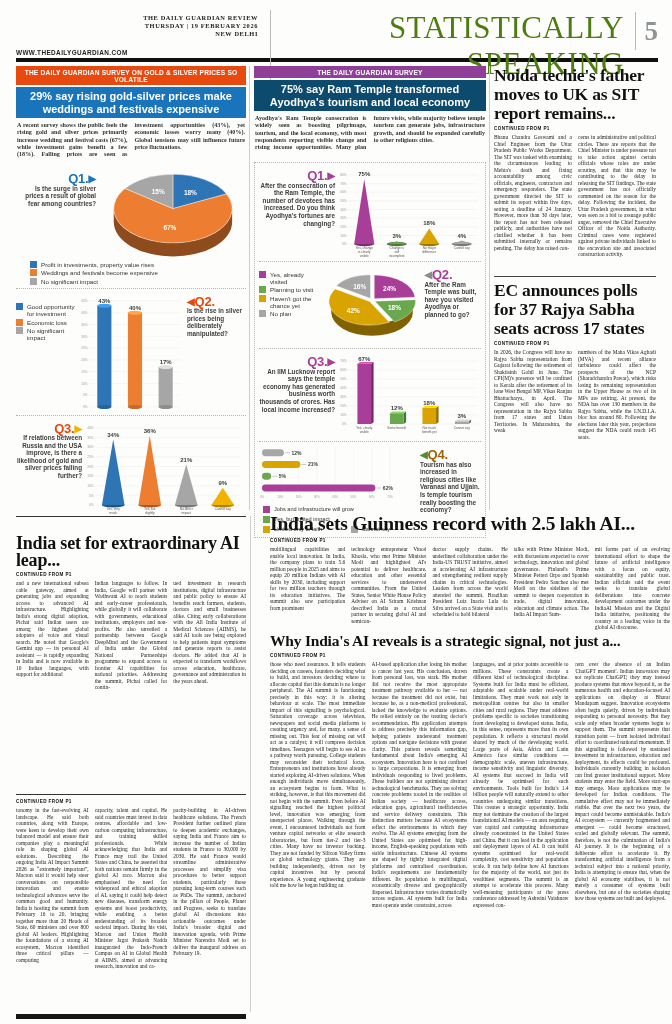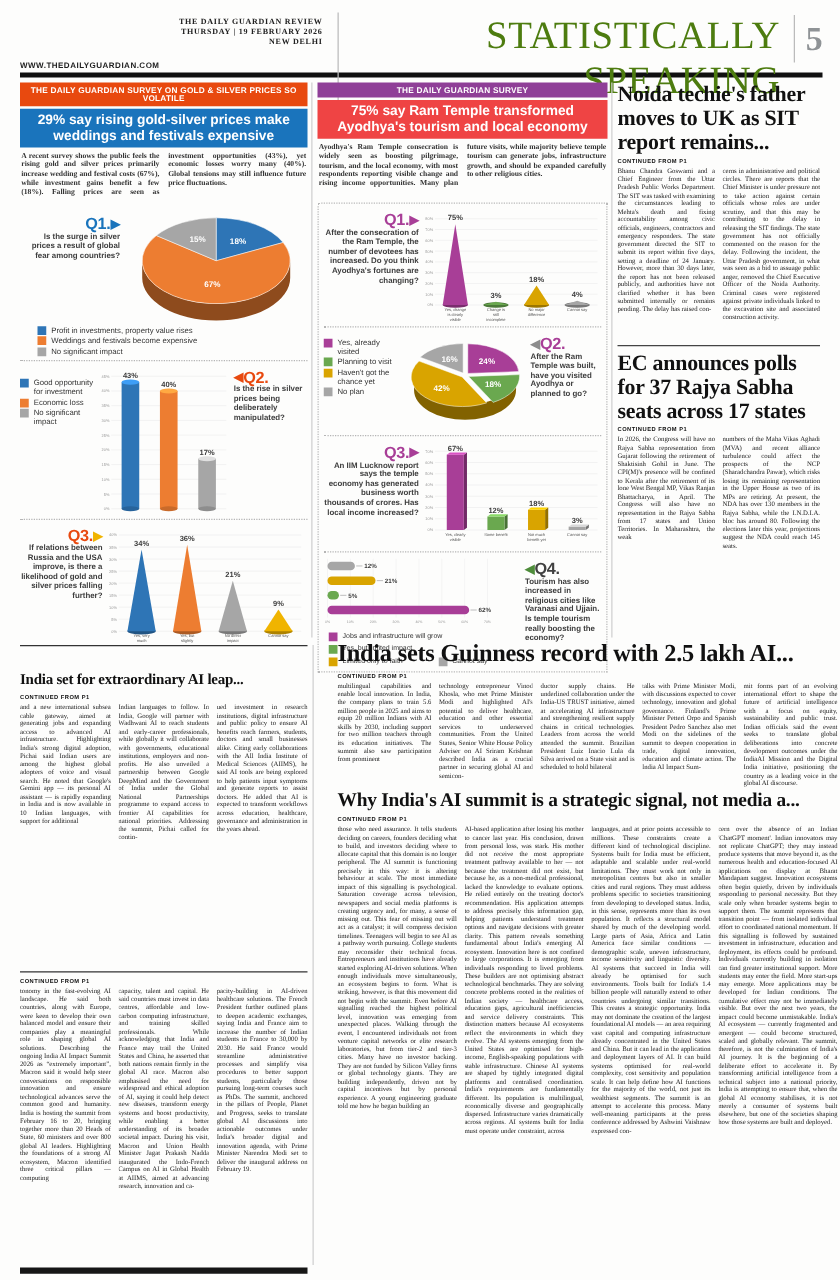--- a/index.html
+++ b/index.html
@@ -17,21 +17,21 @@
           border-left:1px solid #bbb;padding-left:9px;line-height:38px;}
   
   .vrule{position:absolute;width:1px;background:#cfcfcf;}
   
   .panel{position:absolute;top:66px;font-family:"Liberation Sans",sans-serif;}
   .kicker-bar{color:#fff;font-weight:700;font-size:6.6px;text-align:center;padding:2.5px 2px;letter-spacing:.2px;}
   .bar-gold{background:#e8490f;}
   .bar-ram{background:#8f3f97;}
   .head-bar{color:#fff;font-weight:700;font-size:11px;line-height:12.5px;text-align:center;padding:3px 4px;margin-top:2px;}
   .head-gold{background:#1a74bc;}
-  .head-ram{background:#ef4444;}
+  .head-ram{background:#0c4a6e;}
   .s-intro{font-family:"Liberation Serif",serif;font-size:6.1px;line-height:7.3px;text-align:justify;
            font-weight:700;color:#333;columns:2;column-gap:7px;margin:4px 1px 3px 1px;height:44px;overflow:hidden;}
   .qrow{display:flex;align-items:flex-start;}
   .qside{font-weight:700;font-size:6.3px;line-height:7.6px;color:#3d3d3d;padding-top:6px;}
   .qside.r{text-align:right;}
   .qhead{font-size:13px;font-weight:800;letter-spacing:-.2px;margin-bottom:2px;}
   .arr{font-size:10px;vertical-align:1px;}
   .sep{border-top:1px dotted #b5b5b5;margin:3px 0;}
   .legend{font-size:6.2px;color:#333;}
   .lg-row{display:flex;align-items:flex-start;margin:1.5px 0;}
@@ -45,21 +45,21 @@
   .art-head{font-family:"Liberation Serif",serif;font-weight:700;color:#111;letter-spacing:-.2px;}
   .cont{font-family:"Liberation Sans",sans-serif;font-weight:700;font-size:4.6px;letter-spacing:.4px;
         color:#111;margin:3px 0 3px 0;}
   .cols{display:flex;gap:6px;}
   .bodycol{flex:1;font-size:5.4px;line-height:6.5px;text-align:justify;color:#222;overflow:hidden;}
   .hrule{border-top:1px solid #444;margin:4px 0;}
   .news-right{position:absolute;left:494px;top:66px;width:162px;}
   .nh1{font-size:17.5px;line-height:19px;}
   .bottom-left{position:absolute;left:16px;top:512px;width:230px;}
   .bottom-right{position:absolute;left:270px;top:512px;width:400px;}
-  .bh1{font-size:12px;line-height:17px;margin-top:18px;}
+  .bh1{font-size:18px;line-height:17px;margin-top:18px;}
   .bh2{font-size:19.5px;line-height:22px;margin-top:1px;}
   .bh3{font-size:15.5px;line-height:18px;margin-top:2px;}
   .bottom-bar{position:absolute;left:16px;top:1014px;width:230px;height:5px;background:#161616;}
   svg text{font-family:"Liberation Sans",sans-serif;}
 </style>
 </head>
 <body>
 
 <div class="page">
 
@@ -405,21 +405,21 @@
                 <span class="sw" style="background: rgb(217, 164, 0);"></span>
                 <span>Limited only to faith</span>
               </div>
               <div class="lg-row">
                 <span class="sw" style="background: rgb(166, 166, 166);"></span>
                 <span>Cannot say</span>
               </div>
             </div>
         </div>
         <div class="qside" style="width:60px;padding-left:3px;">
-          <div class="qhead"><span class="arr" style="color: rgb(78, 140, 58);">◀</span><span style="color: #404040;">Q4.</span></div>
+          <div class="qhead"><span class="arr" style="color: rgb(78, 140, 58);">◀</span><span style="color: #a16207;">Q4.</span></div>
           <div>Tourism has also increased in religious cities like Varanasi and Ujjain. Is temple tourism really boosting the economy?</div>
         </div>
       </div>
     </div>
   </div>
 
   <div class="news-right">
     <div class="art-head nh1">Noida techie's father moves to UK as SIT report remains...</div>
     <div class="cont">CONTINUED FROM P1</div>
     <div class="cols" style="height:138px;">
@@ -456,21 +456,21 @@
   <div class="bottom-right">
     <div class="art-head bh2">India sets Guinness record with 2.5 lakh AI...</div>
     <div class="cont">CONTINUED FROM P1</div>
     <div class="cols" style="height:84px;">
       <div class="bodycol">multilingual capabilities and enable local innovation. In India, the company plans to train 5.6 million people in 2025 and aims to equip 20 million Indians with AI skills by 2030, including support for two million teachers through its education initiatives. The summit also saw participation from prominent</div>
       <div class="bodycol">technology entrepreneur Vinod Khosla, who met Prime Minister Modi and highlighted AI's potential to deliver healthcare, education and other essential services to underserved communities. From the United States, Senior White House Policy Adviser on AI Sriram Krishnan described India as a crucial partner in securing global AI and semicon-</div>
       <div class="bodycol">ductor supply chains. He underlined collaboration under the India-US TRUST initiative, aimed at accelerating AI infrastructure and strengthening resilient supply chains in critical technologies. Leaders from across the world attended the summit. Brazilian President Luiz Inacio Lula da Silva arrived on a State visit and is scheduled to hold bilateral</div>
       <div class="bodycol">talks with Prime Minister Modi, with discussions expected to cover technology, innovation and global governance. Finland's Prime Minister Petteri Orpo and Spanish President Pedro Sanchez also met Modi on the sidelines of the summit to deepen cooperation in trade, digital innovation, education and climate action. The India AI Impact Sum-</div>
       <div class="bodycol">mit forms part of an evolving international effort to shape the future of artificial intelligence with a focus on equity, sustainability and public trust. Indian officials said the event seeks to translate global deliberations into concrete development outcomes under the IndiaAI Mission and the Digital India initiative, positioning the country as a leading voice in the global AI discourse.</div>
     </div>
-    <div class="art-head bh3">Why India's AI summit is a strategic signal, not media a...</div>
+    <div class="art-head bh3">Why India's AI reveals is a strategic signal, not just a...</div>
     <div class="cont">CONTINUED FROM P1</div>
     <div class="cols" style="height:318px;">
       <div class="bodycol">those who need assurance. It tells students deciding on careers, founders deciding what to build, and investors deciding where to allocate capital that this domain is no longer peripheral. The AI summit is functioning precisely in this way: it is altering behaviour at scale. The most immediate impact of this signalling is psychological. Saturation coverage across television, newspapers and social media platforms is creating urgency and, for many, a sense of missing out. This fear of missing out will act as a catalyst; it will compress decision timelines. Teenagers will begin to see AI as a pathway worth pursuing. College students may reconsider their technical focus. Entrepreneurs and institutions have already started exploring AI-driven solutions. When enough individuals move simultaneously, an ecosystem begins to form. What is striking, however, is that this movement did not begin with the summit. Even before AI signalling reached the highest political level, innovation was emerging from unexpected places. Walking through the event, I encountered individuals not from venture capital networks or elite research laboratories, but from tier-2 and tier-3 cities. Many have no investor backing. They are not funded by Silicon Valley firms or global technology giants. They are building independently, driven not by capital incentives but by personal experience. A young engineering graduate told me how he began building an</div>
       <div class="bodycol">AI-based application after losing his mother to cancer last year. His conclusion, drawn from personal loss, was stark. His mother did not receive the most appropriate treatment pathway available to her — not because the treatment did not exist, but because he, as a non-medical professional, lacked the knowledge to evaluate options. He relied entirely on the treating doctor's recommendation. His application attempts to address precisely this information gap, helping patients understand treatment options and navigate decisions with greater clarity. This pattern reveals something fundamental about India's emerging AI ecosystem. Innovation here is not confined to large corporations. It is emerging from individuals responding to lived problems. These builders are not optimising abstract technological benchmarks. They are solving concrete problems rooted in the realities of Indian society — healthcare access, education gaps, agricultural inefficiencies and service delivery constraints. This distinction matters because AI ecosystems reflect the environments in which they evolve. The AI systems emerging from the United States are optimised for high-income, English-speaking populations with stable infrastructure. Chinese AI systems are shaped by tightly integrated digital platforms and centralised coordination. India's requirements are fundamentally different. Its population is multilingual, economically diverse and geographically dispersed. Infrastructure varies dramatically across regions. AI systems built for India must operate under constraint, across</div>
       <div class="bodycol">languages, and at prior points accessible to millions. These constraints create a different kind of technological discipline. Systems built for India must be efficient, adaptable and scalable under real-world limitations. They must work not only in metropolitan centres but also in smaller cities and rural regions. They must address problems specific to societies transitioning from developing to developed status. India, in this sense, represents more than its own population. It reflects a structural model shared by much of the developing world. Large parts of Asia, Africa and Latin America face similar conditions — demographic scale, uneven infrastructure, income sensitivity and linguistic diversity. AI systems that succeed in India will already be optimised for such environments. Tools built for India's 1.4 billion people will naturally extend to other countries undergoing similar transitions. This creates a strategic opportunity. India may not dominate the creation of the largest foundational AI models — an area requiring vast capital and computing infrastructure already concentrated in the United States and China. But it can lead in the application and deployment layers of AI. It can build systems optimised for real-world complexity, cost sensitivity and population scale. It can help define how AI functions for the majority of the world, not just its wealthiest segments. The summit is an attempt to accelerate this process. Many well-meaning participants at the press conference addressed by Ashwini Vaishnaw expressed con-</div>
       <div class="bodycol">cern over the absence of an Indian 'ChatGPT moment'. Indian innovators may not replicate ChatGPT; they may instead produce systems that move beyond it, as the numerous health and education-focused AI applications on display at Bharat Mandapam suggest. Innovation ecosystems often begin quietly, driven by individuals responding to personal necessity. But they scale only when broader systems begin to support them. The summit represents that transition point — from isolated individual effort to coordinated national momentum. If this signalling is followed by sustained investment in infrastructure, education and deployment, its effects could be profound. Individuals currently building in isolation can find greater institutional support. More students may enter the field. More start-ups may emerge. More applications may be developed for Indian conditions. The cumulative effect may not be immediately visible. But over the next two years, the impact could become unmistakable. India's AI ecosystem — currently fragmented and emergent — could become structured, scaled and globally relevant. The summit, therefore, is not the culmination of India's AI journey. It is the beginning of a deliberate effort to accelerate it. By transforming artificial intelligence from a technical subject into a national priority, India is attempting to ensure that, when the global AI economy stabilises, it is not merely a consumer of systems built elsewhere, but one of the societies shaping how those systems are built and deployed.</div>
     </div>
   </div>
 
   <div class="bottom-bar"></div>

